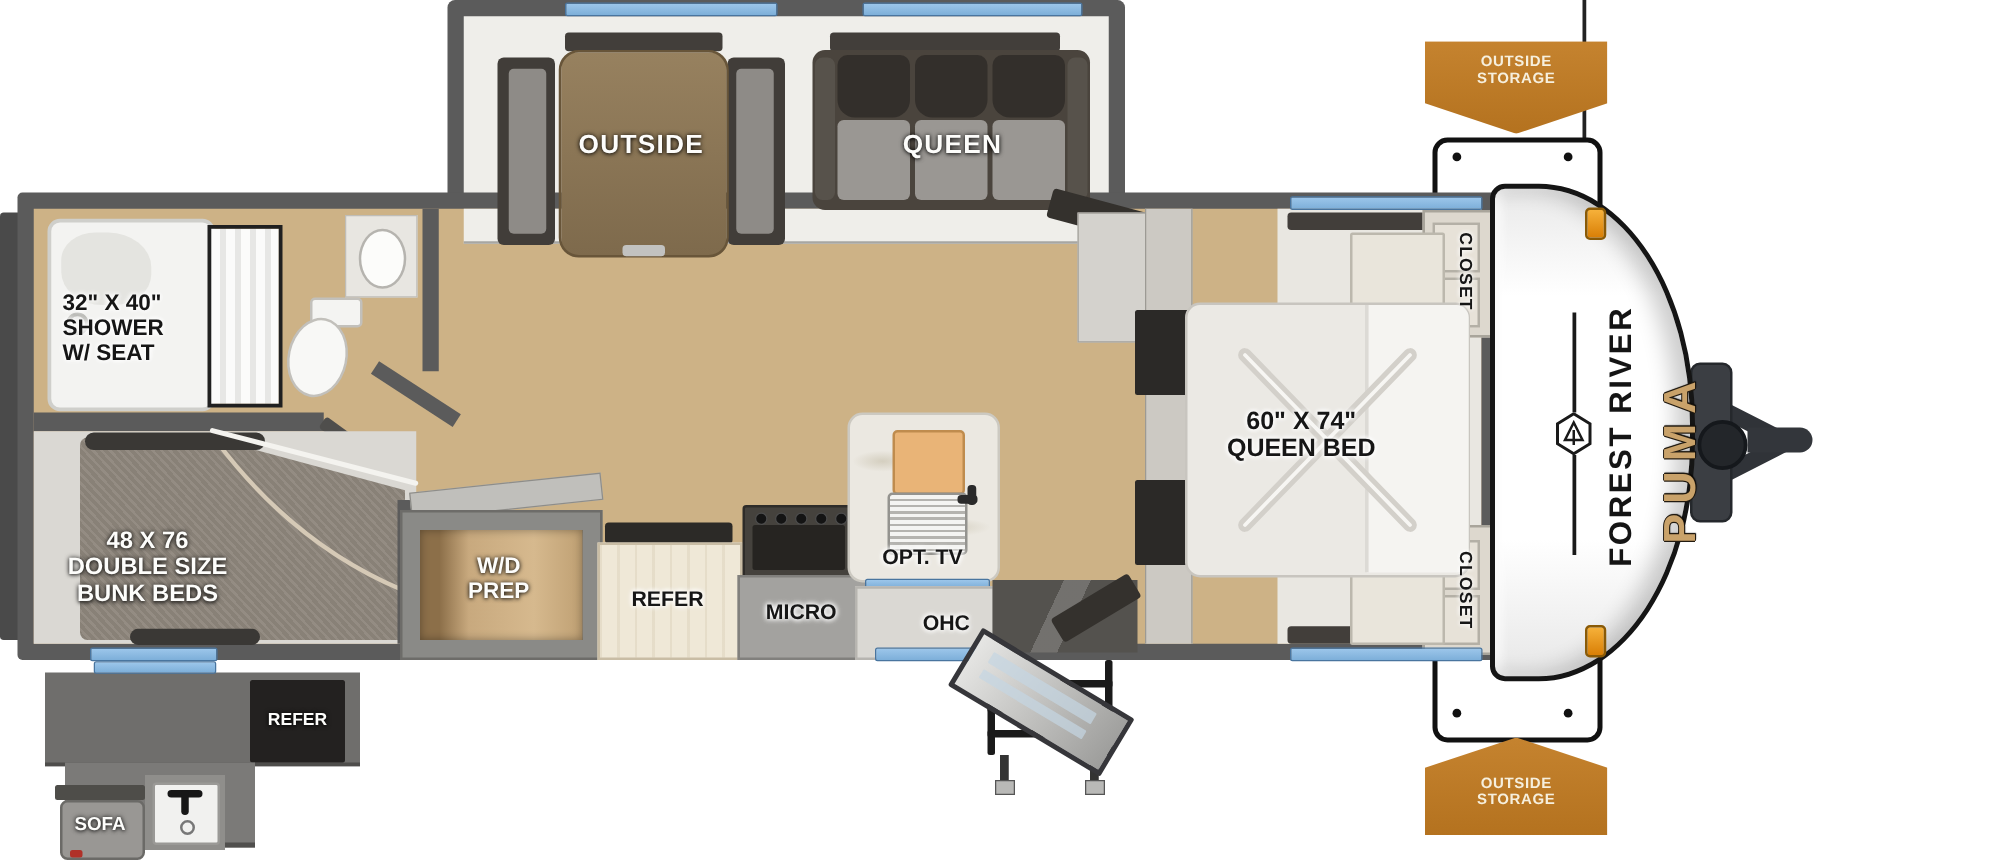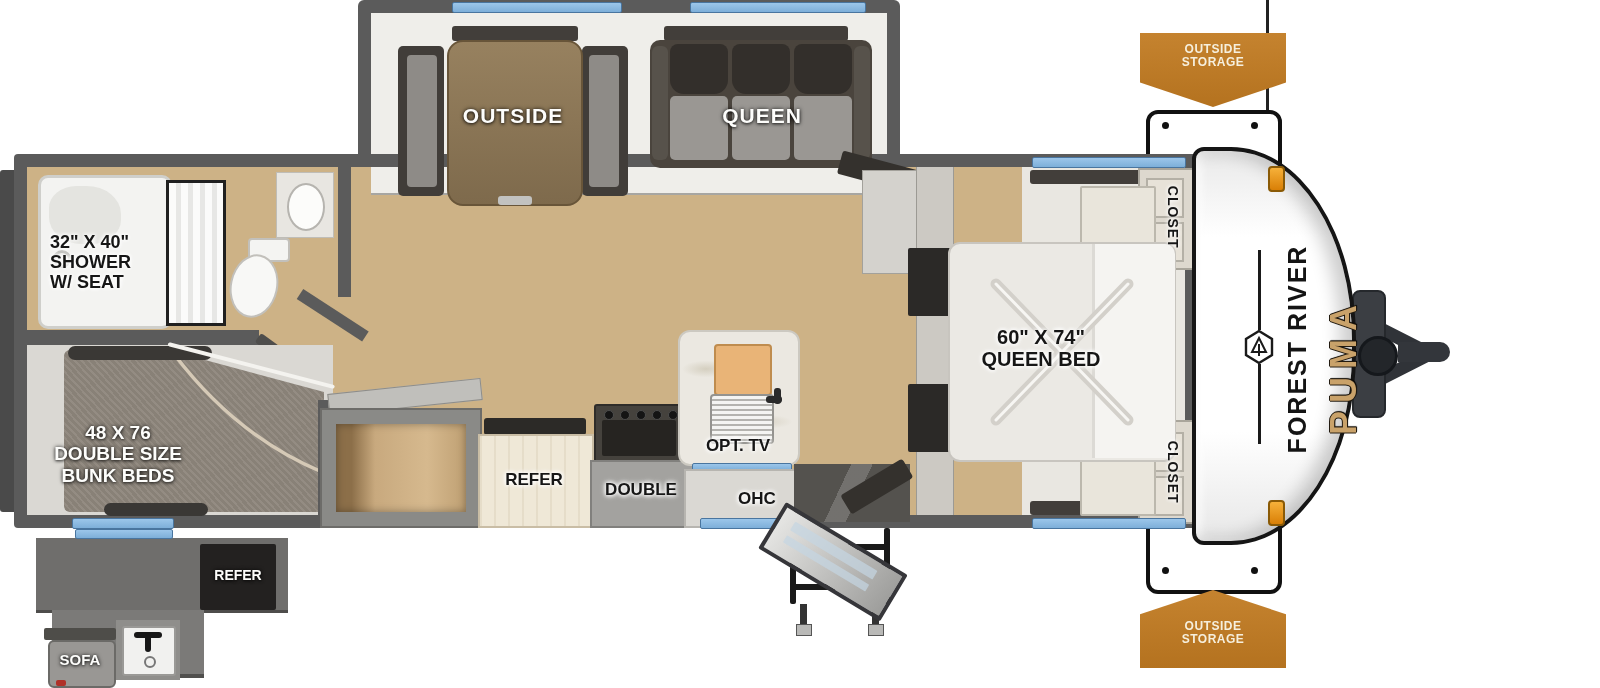--- a/index.html
+++ b/index.html
@@ -198,35 +198,37 @@
   <div class="abs wedgeline" style="left:168px;top:342px;width:172px;height:4px;transform:rotate(14.5deg);transform-origin:left center;"></div>
   <div class="abs wall" style="left:318px;top:400px;width:16px;height:115px;"></div>
   <div class="abs lbl lbl-light" style="left:40px;top:422px;width:156px;font-size:19px;">48 X 76
 DOUBLE SIZE
 BUNK BEDS</div>
 
   <div class="abs wd-lid" style="left:328px;top:386px;width:152px;height:20px;transform:rotate(-6deg);"></div>
   <div class="abs wd-box" style="left:320px;top:408px;width:158px;height:116px;">
     <div class="abs wd-inner" style="left:14px;top:14px;width:130px;height:88px;"></div>
   </div>
+  <div class="abs lbl lbl-light" style="left:344px;top:442px;width:110px;font-size:18px;">W/D
+PREP</div>
 
   <div class="abs refer-top" style="left:484px;top:418px;width:102px;height:17px;"></div>
   <div class="abs refer-box" style="left:478px;top:434px;width:112px;height:90px;"></div>
   <div class="abs lbl lbl-dark" style="left:494px;top:470px;width:80px;font-size:17px;">REFER</div>
 
   <div class="abs stove" style="left:594px;top:404px;width:90px;height:56px;">
     <div class="abs cooktop" style="left:6px;top:14px;width:74px;height:36px;"></div>
     <div class="abs knob" style="left:8px;top:4px;width:8px;height:8px;"></div>
     <div class="abs knob" style="left:24px;top:4px;width:8px;height:8px;"></div>
     <div class="abs knob" style="left:40px;top:4px;width:8px;height:8px;"></div>
     <div class="abs knob" style="left:56px;top:4px;width:8px;height:8px;"></div>
     <div class="abs knob" style="left:72px;top:4px;width:8px;height:8px;"></div>
   </div>
   <div class="abs micro-box" style="left:590px;top:460px;width:102px;height:64px;"></div>
-  <div class="abs lbl lbl-dark" style="left:600px;top:480px;width:82px;font-size:17px;">DOUBLE</div>
+  <div class="abs lbl lbl-dark" style="left:600px;top:480px;width:82px;font-size:17px;">MICRO</div>
 
   <div class="abs island" style="left:678px;top:330px;width:118px;height:132px;">
     <div class="abs cutboard" style="left:34px;top:12px;width:54px;height:48px;"></div>
     <div class="abs sinkcover" style="left:30px;top:62px;width:60px;height:46px;"></div>
     <div class="abs faucet" style="left:86px;top:64px;width:16px;height:7px;"></div>
     <div class="abs faucet" style="left:94px;top:56px;width:7px;height:16px;"></div>
   </div>
   <div class="abs lbl lbl-dark" style="left:700px;top:436px;width:76px;font-size:17px;">OPT. TV</div>
 
   <div class="abs window" style="left:692px;top:463px;width:98px;height:6px;"></div>

